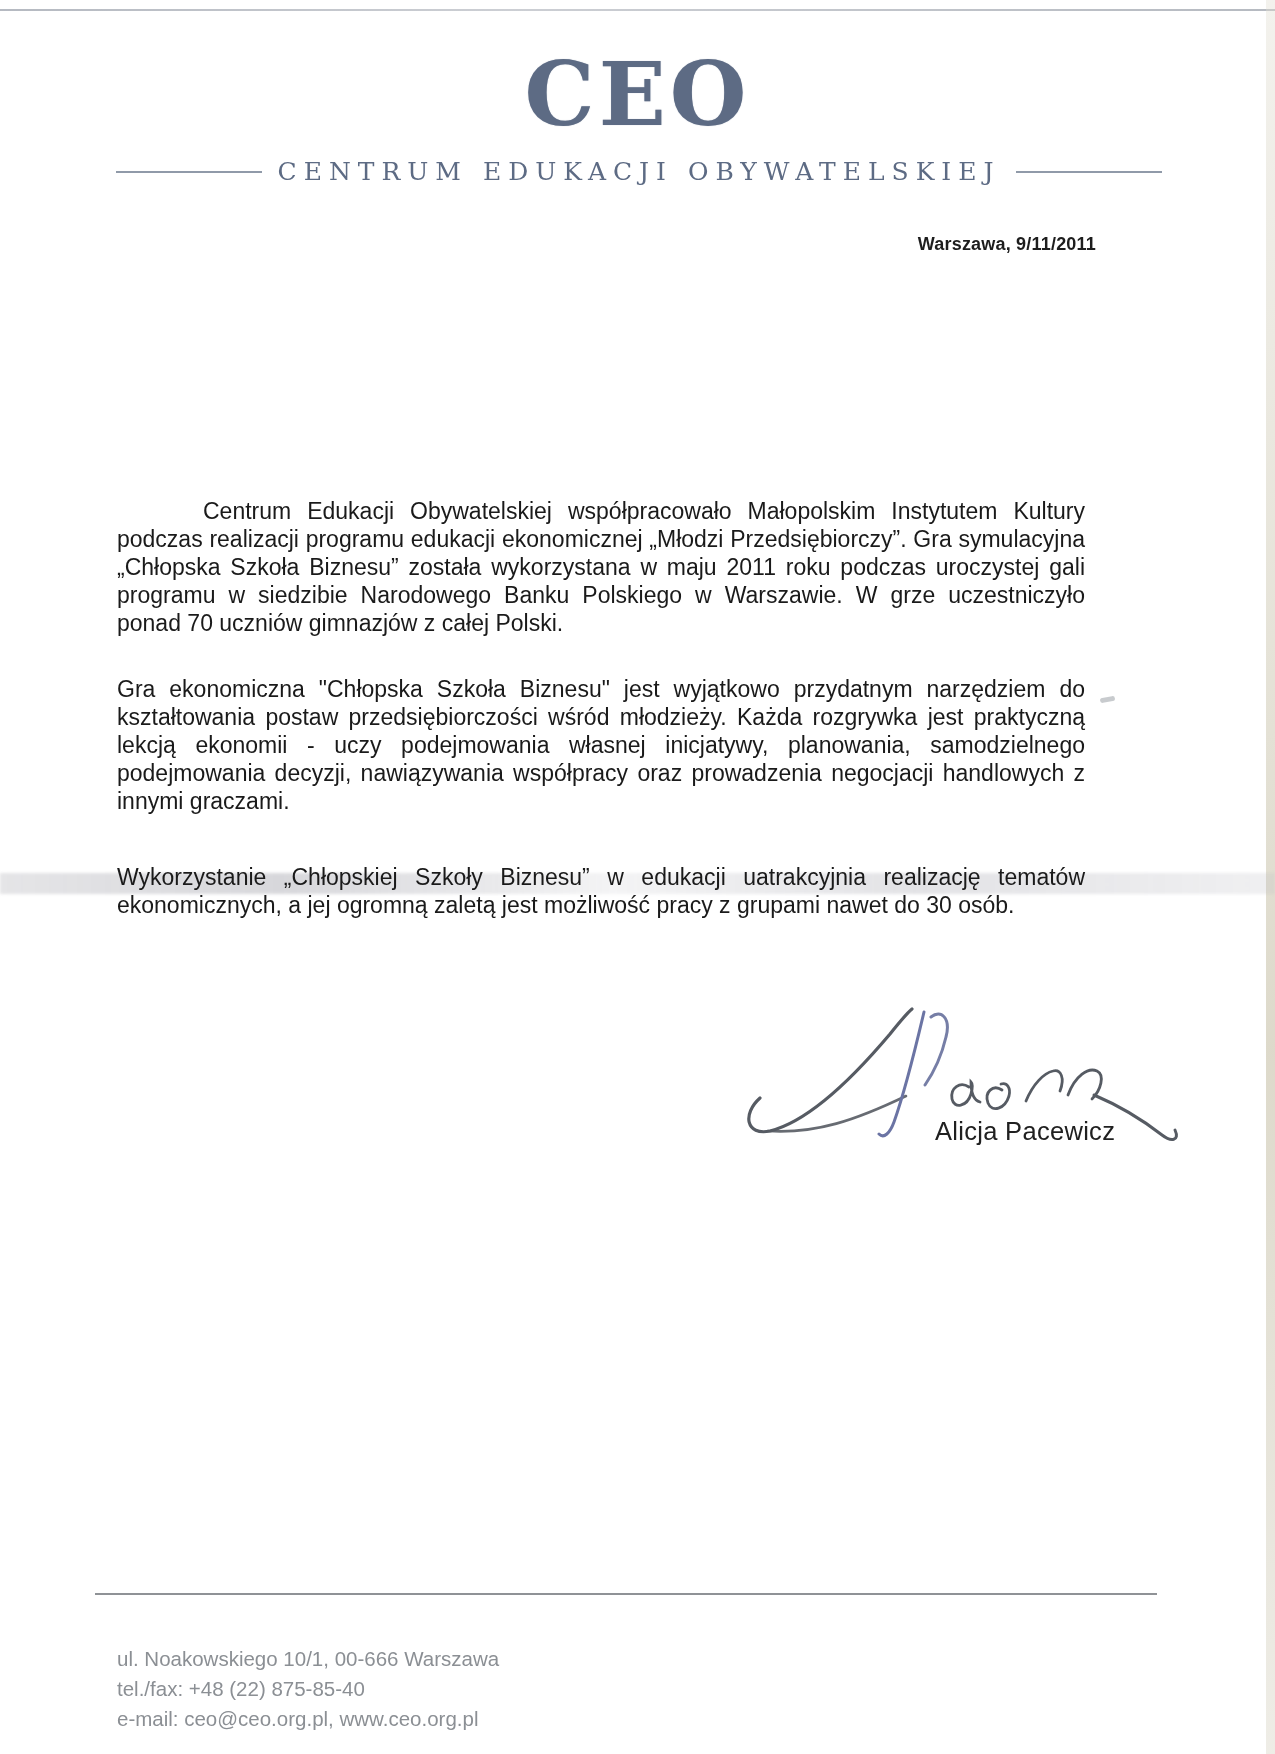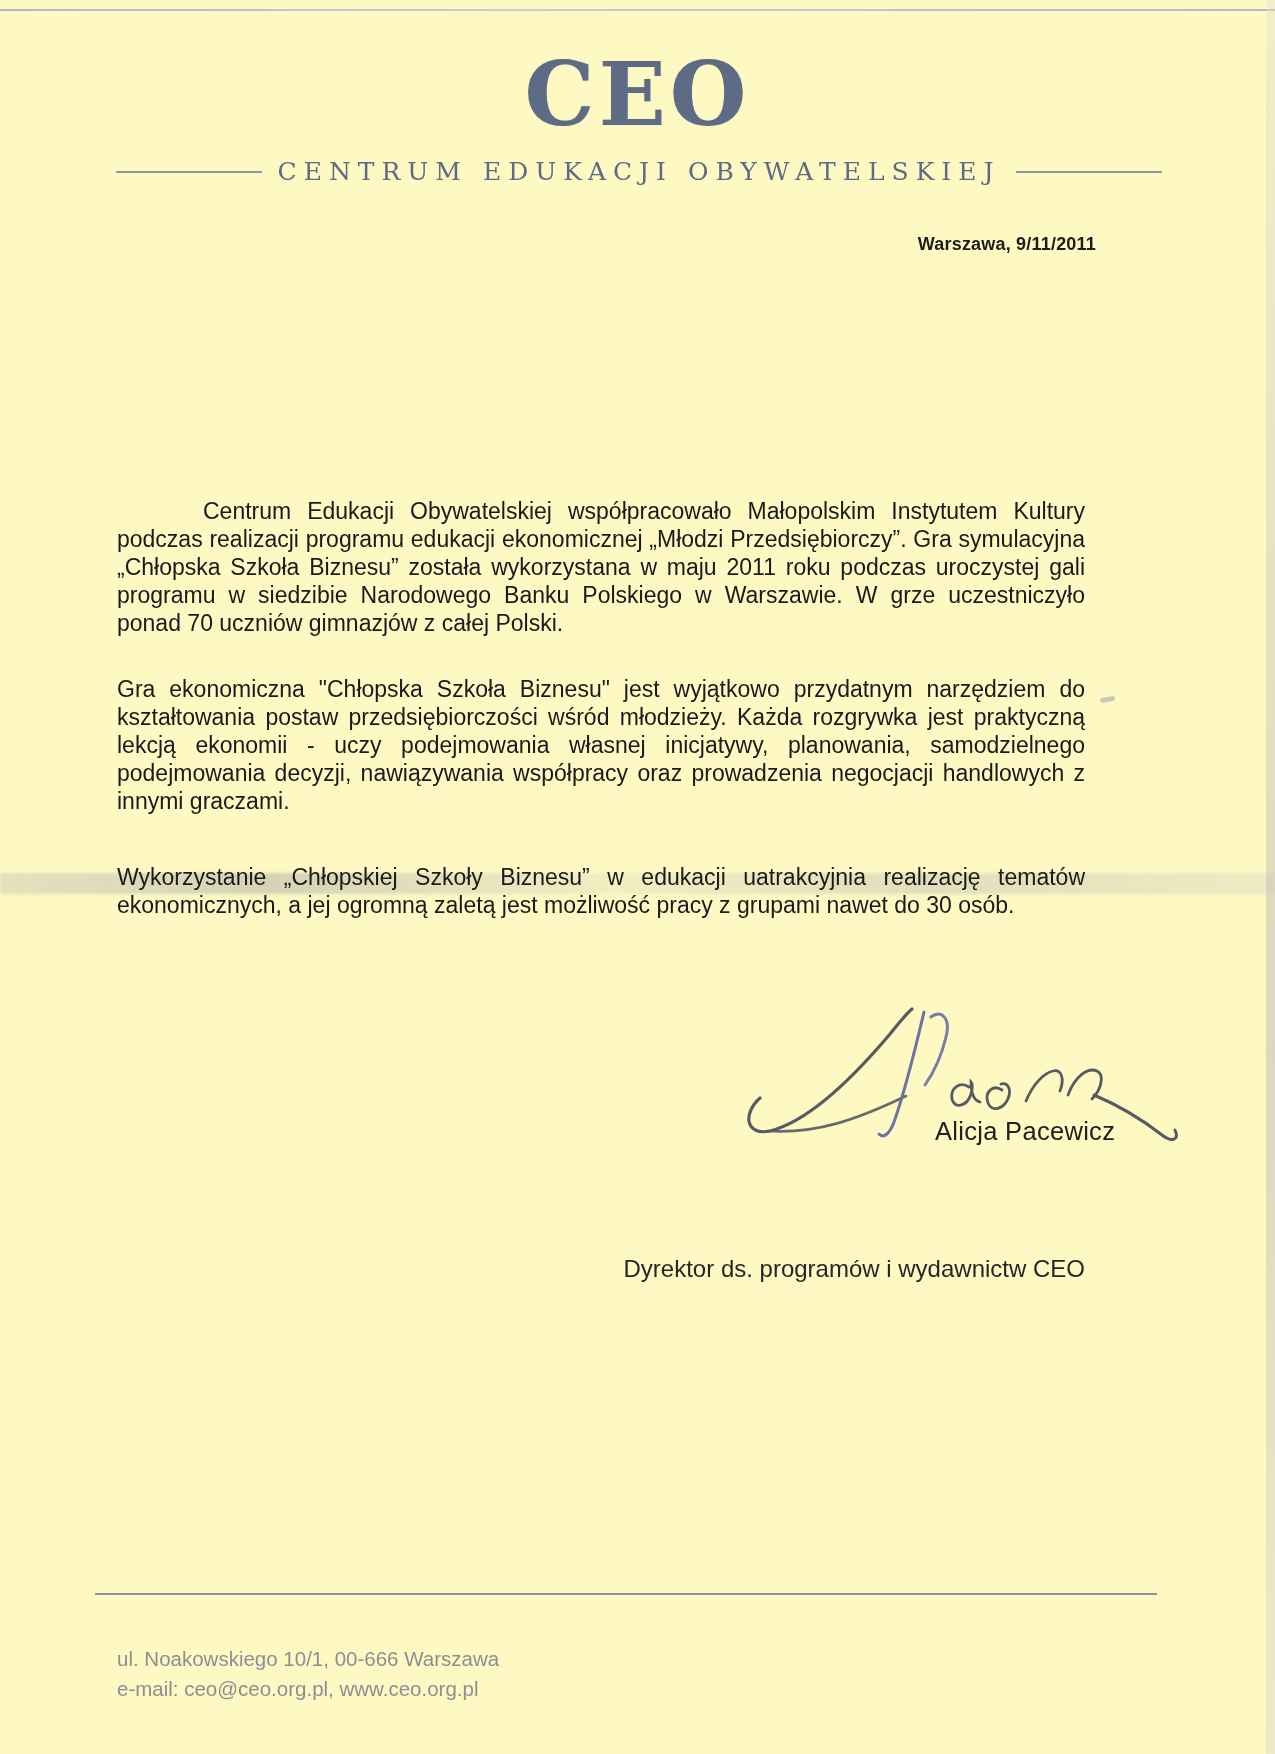--- a/index.html
+++ b/index.html
@@ -1,20 +1,20 @@
 <!DOCTYPE html>
 <html lang="pl"><head>
 <meta charset="utf-8">
 <style>
   html,body{margin:0;padding:0;background:#e9e9e9;}
   .page{
     position:relative;
     width:1275px;height:1754px;
     margin:0 auto;
-    background:#fef9c3;
+    background:#ffffff;
     overflow:hidden;
     font-family:"Liberation Sans", sans-serif;
     color:#1b1b1b;
   }
   
   .top-edge{position:absolute;top:9px;left:0;width:100%;height:2px;
     background:linear-gradient(90deg,#a8adb6,#c3c6cc 40%,#a9aeb6);opacity:.85;}
   .right-edge{position:absolute;top:0;right:0;width:9px;height:100%;
     background:linear-gradient(180deg,rgba(225,222,210,.4),rgba(210,205,185,.75) 60%,rgba(222,219,206,.5));}
   .smudge-band{position:absolute;top:873px;left:0;width:100%;height:21px;
@@ -98,21 +98,21 @@
 
     <path d="M264,88 C255,82 246,90 250,101 C254,111 267,107 271,94 C273,86 269,80 263,82" stroke="#565b63" stroke-width="2.8" stroke-linecap="round"></path>
 
     <path d="M288,99 C295,82 306,71 315,69 C323,67 327,76 322,89" stroke="#565b63" stroke-width="2.8" stroke-linecap="round"></path>
 
     <path d="M330,93 C337,74 350,65 359,69 C367,73 363,88 354,97" stroke="#565b63" stroke-width="2.8" stroke-linecap="round"></path>
 
     <path d="M356,93 C382,104 406,119 424,133 C433,140 442,139 437,128" stroke="#565b63" stroke-width="3" stroke-linecap="round"></path>
   </svg>
   <div class="sig-name">Alicja Pacewicz</div>
-  <div class="sig-title">Dyrektor ds. programów i wydawnictw CEO</div>
 
   <div class="footer-rule"></div>
   <div class="footer-left">
     <div>ul. Noakowskiego 10/1, 00-666 Warszawa</div>
+    <div>tel./fax: +48 (22) 875-85-40</div>
     <div>e-mail: ceo@ceo.org.pl, www.ceo.org.pl</div>
   </div>
 
 </div>
 
 </body></html>

